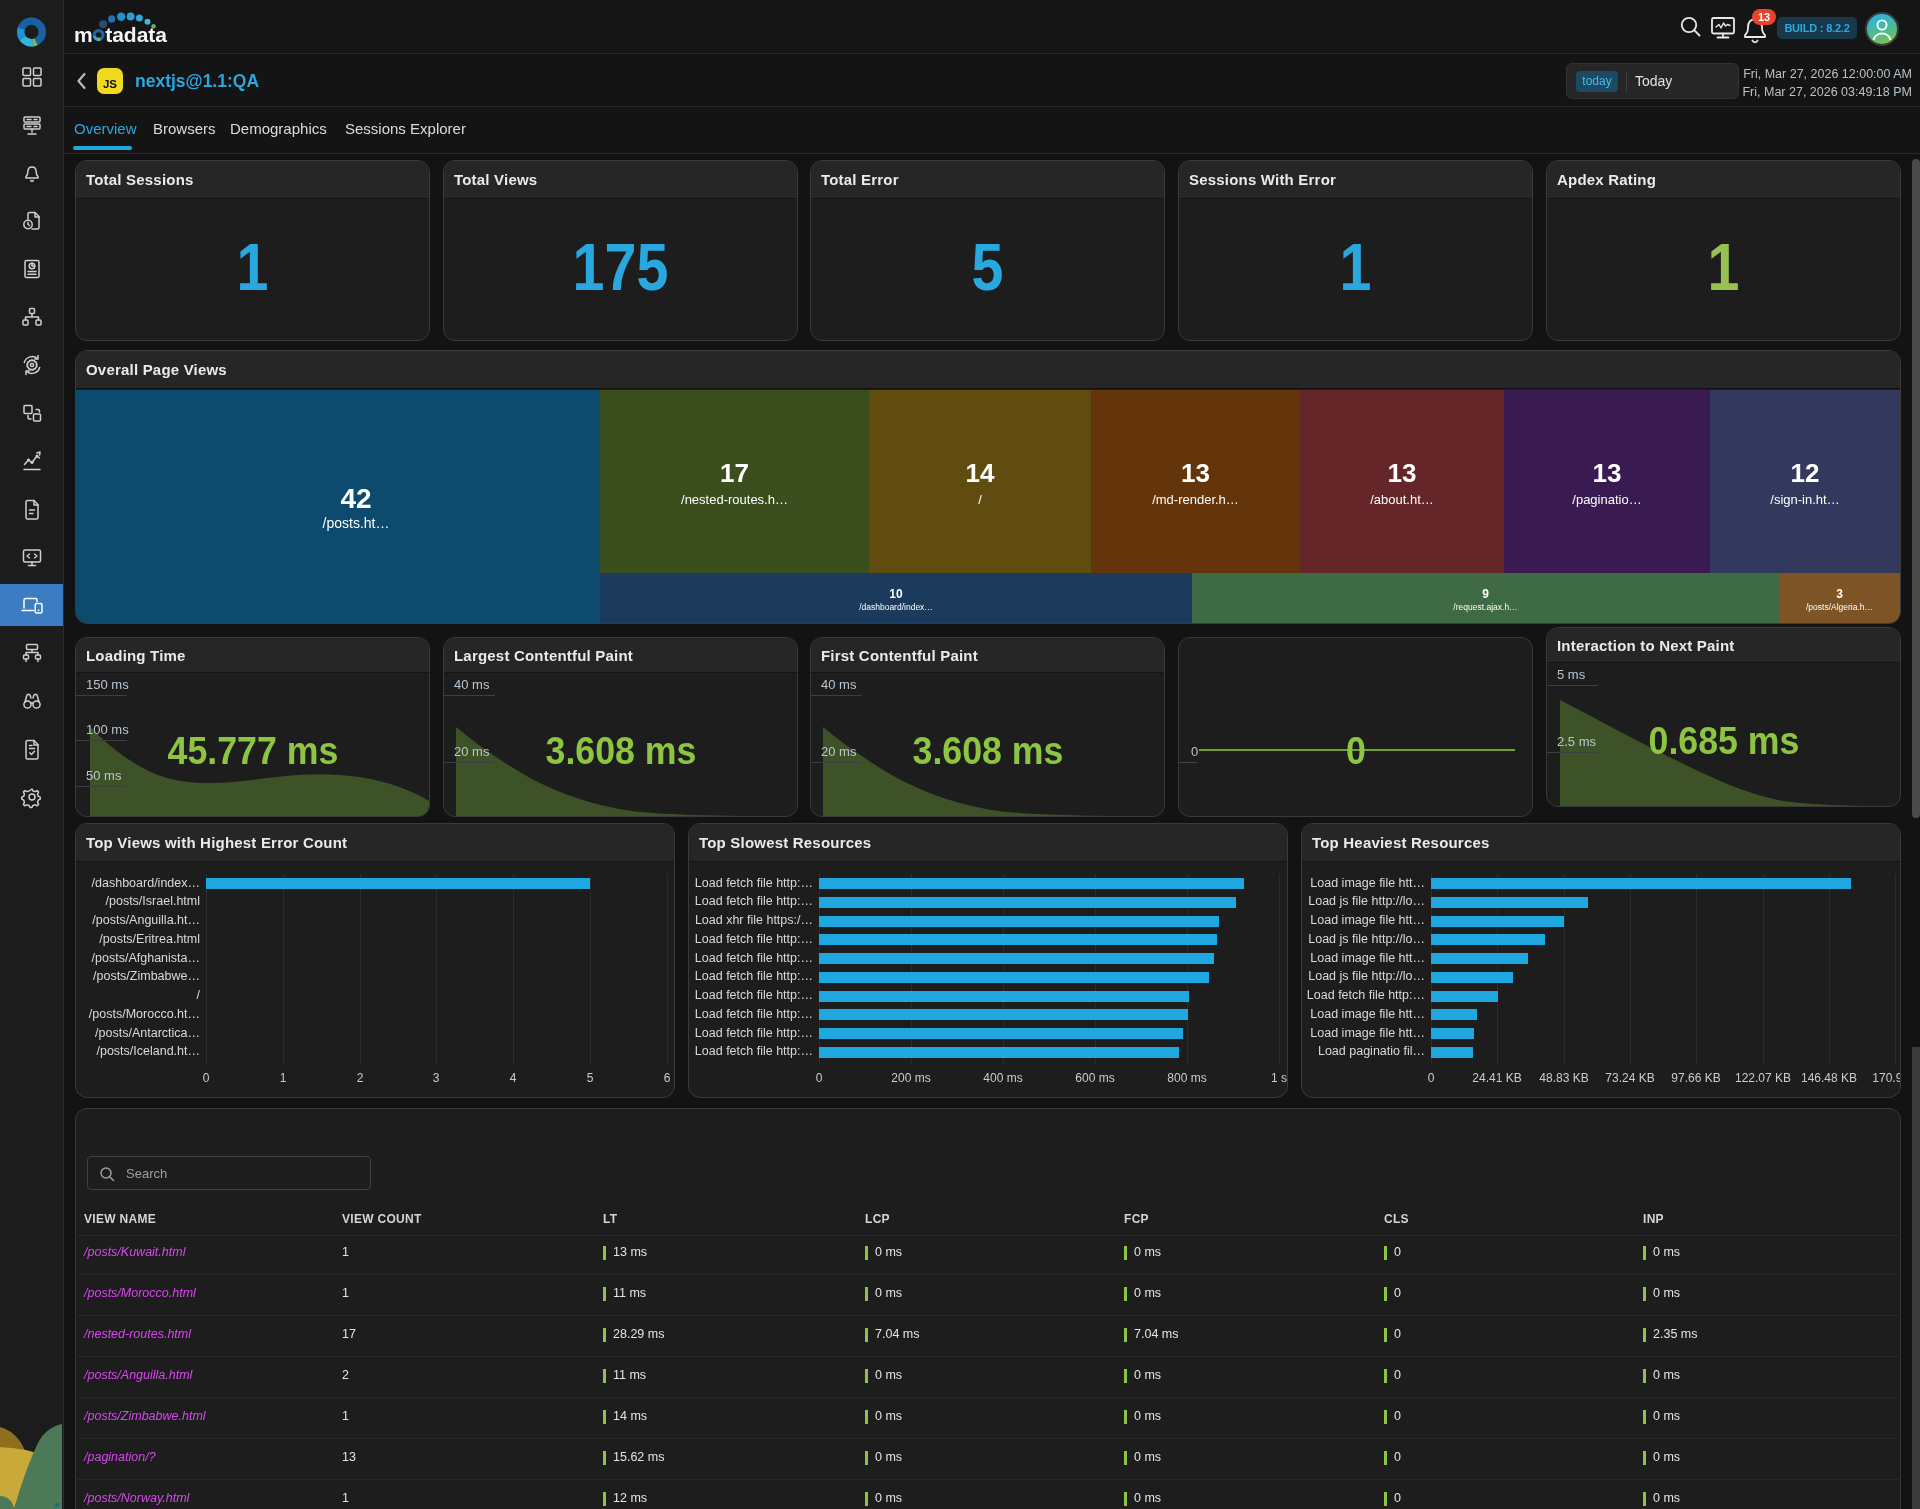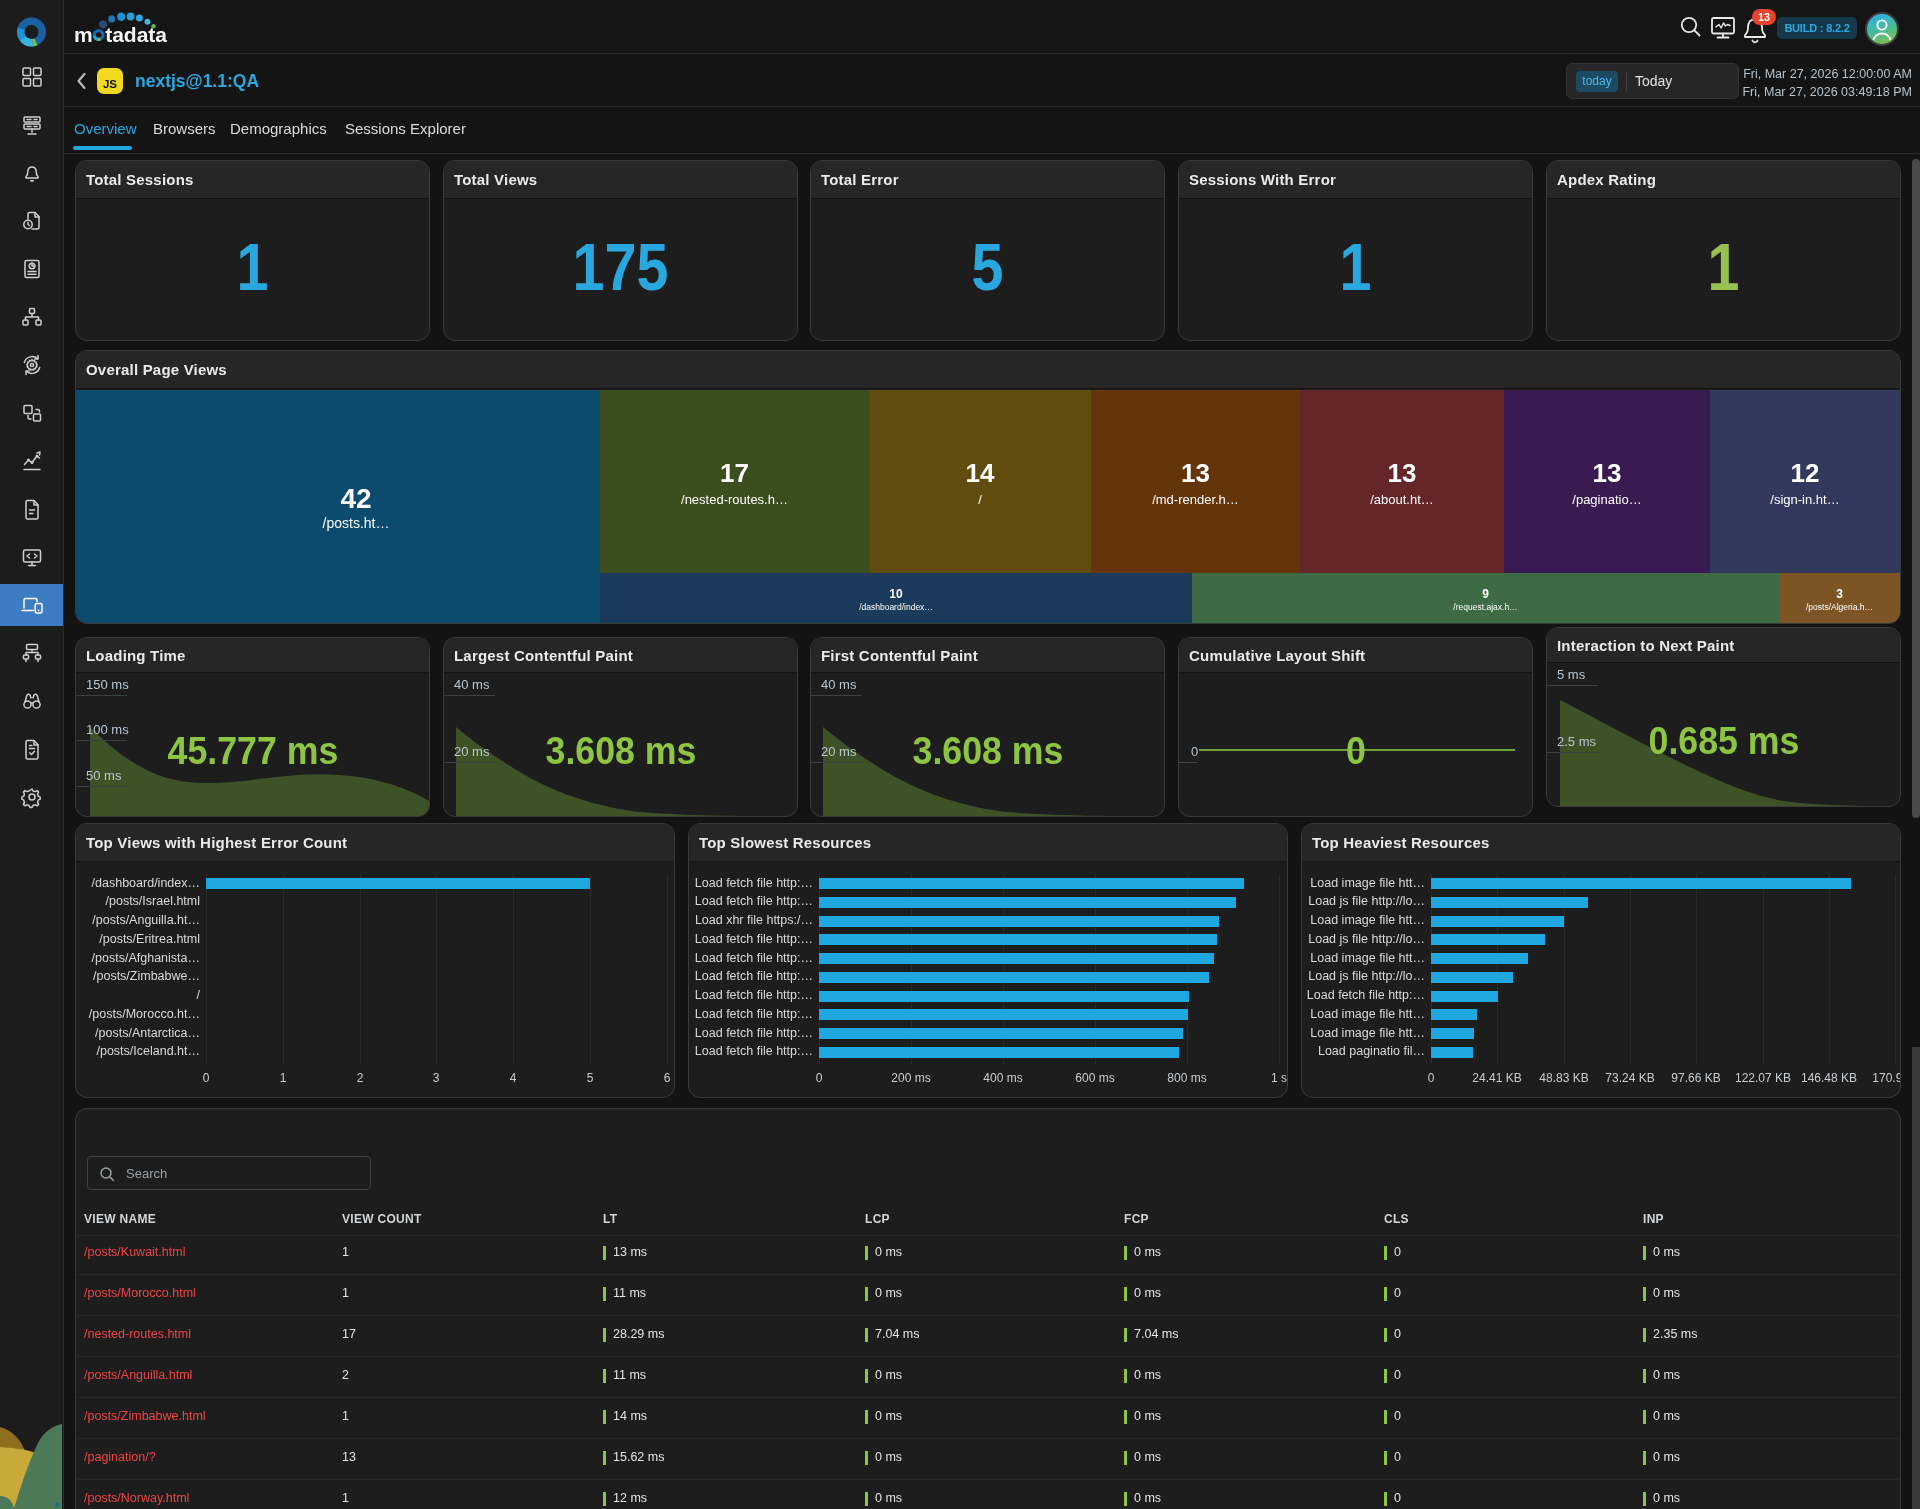--- a/index.html
+++ b/index.html
@@ -19,21 +19,21 @@
 .axlab { position:absolute; font-size:13px; color:#b9c6d0; white-space:nowrap; }
 .tm { position:absolute; overflow:hidden; color:#fff; text-align:center; }
 .tm div { position:absolute; left:0; right:0; }
 .tm .n { font-weight:700; }
 .grid { position:absolute; width:1px; background:#2b2b2b; }
 .bar { position:absolute; height:11px; background:#1fa8e0; }
 .blab { position:absolute; font-size:12.5px; color:#dadada; text-align:right; white-space:nowrap; overflow:hidden; }
 .tick { position:absolute; font-size:12px; color:#c9cdd0; transform:translateX(-50%); white-space:nowrap; }
 .rowsep { position:absolute; height:1px; background:#28282a; left:1px; right:1px; }
 .cell { position:absolute; font-size:12.5px; color:#e4e4e4; white-space:nowrap; }
-.cell.link { color:#ef4444; }
+.cell.link { color:#d946ef;font-style:italic; }
 .gtick { position:absolute; width:3px; height:14px; background:#8dc543; }
 .th { position:absolute; font-size:12px; font-weight:700; color:#d2d5d7; letter-spacing:.3px; white-space:nowrap; }
 </style>
 </head>
 <body>
 <div id="sidebar">
     <div style="position:absolute;left:0;top:2px;width:63px;height:56px;display:flex;align-items:center;justify-content:center">
       <svg width="64" height="56" viewBox="0 0 64 56">
 <g transform="translate(32,30)">
 <circle r="11" fill="none" stroke="#1a60a2" stroke-width="7.5"></circle>
@@ -328,21 +328,20 @@
     <svg style="position:absolute;left:1px;top:35px" width="353" height="145" viewBox="0 0 353 145">
       <path d="M11,54 C 25,66 50,85 85,105 C 115,121 150,133 190,138.5 C 220,141.5 260,142.5 300,143 L353,143.5 L353,145 L11,145 Z" fill="#3e5227"></path>
     </svg>
     <div class="sparkval" style="left:177px;top:92px">3.608 ms</div>
     <div class="axlab" style="left:10px;top:39px">40 ms</div>
     <div style="position:absolute;left:0px;top:57px;width:51px;height:1px;background:#3a3f42"></div>
     <div class="axlab" style="left:10px;top:106px">20 ms</div>
     <div style="position:absolute;left:0px;top:124px;width:51px;height:1px;background:#3a3f42"></div>
   </div>
 <div class="panel" style="left:1178px;top:637px;width:355px;height:180px">
-    <div class="ph" style="height:35px">Cumulative Layout Shift</div>
     <div style="position:absolute;left:20px;top:111px;width:316px;height:2px;background:#72a038"></div>
     <div style="position:absolute;left:0px;top:124px;width:18px;height:1px;background:#3f4447"></div>
     <div class="sparkval" style="left:177px;top:92px">0</div>
     <div class="axlab" style="left:12px;top:106px">0</div>
   </div>
 <div class="panel" style="left:1546px;top:627px;width:355px;height:180px">
     <div class="ph" style="height:35px">Interaction to Next Paint</div>
     <svg style="position:absolute;left:1px;top:35px" width="353" height="145" viewBox="0 0 353 145">
       <path d="M12,37 C 60,62 120,95 170,117 C 195,128 215,134 235,138 C 265,142 300,143 353,143.5 L353,145 L12,145 Z" fill="#3e5227"></path>
     </svg>

